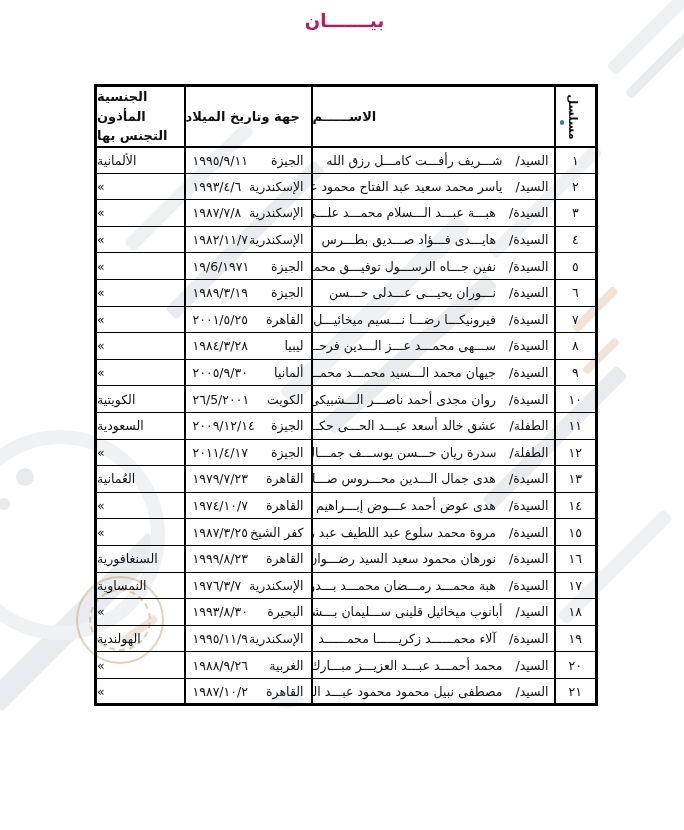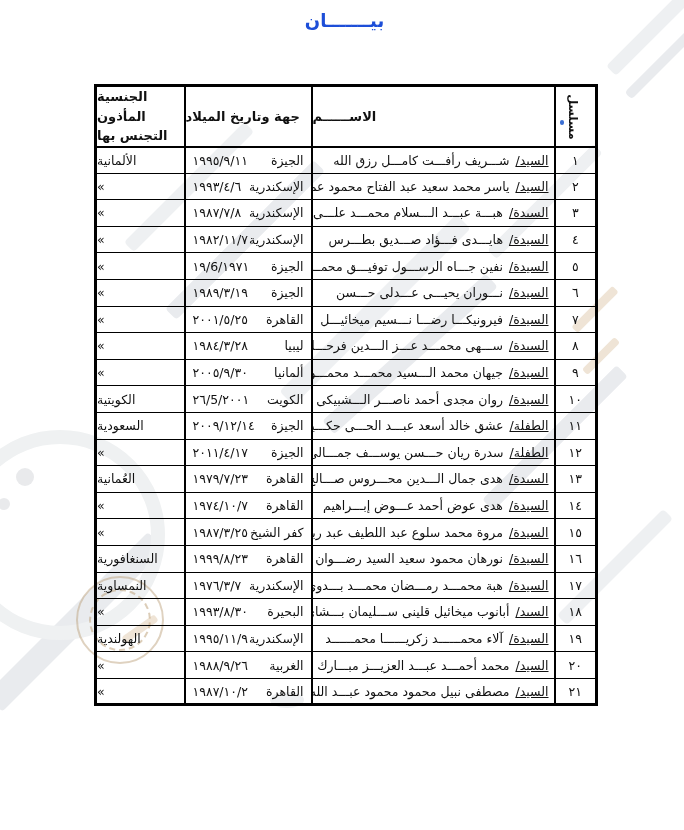--- a/index.html
+++ b/index.html
@@ -23,21 +23,21 @@
   }
   .wm-seal-inner {
     border-radius:50%; border:2px dashed rgba(185,155,115,0.5);
   }
   .wm-dot { border-radius:50%; background:#e9eaec; }
   .wm-speck { background:#3b6fd4; }
   
   .content { position:absolute; inset:0; z-index:1; }
   .doc-title {
     position:absolute; top:10px; left:94px; width:501px;
-    text-align:center; font-weight:bold; font-size:18px; color:#1d4ed8;
+    text-align:center; font-weight:bold; font-size:18px; color:#be185d;
   }
   .doc-subtitle {
     position:absolute; top:46px; left:94px; width:501px;
     text-align:center; font-weight:bold; font-size:13.5px; color:#de1414;
   }
   table.doc {
     position:absolute; top:84px; left:94px; width:501px;
     border-collapse:collapse; table-layout:fixed; direction:rtl;
     border:3px solid #000; background:transparent;
   }
@@ -50,21 +50,21 @@
     border-bottom-width:2px; font-size:13px;
   }
   .doc tbody td { height:26.6px; font-size:12.5px; }
   th.h-serial span {
     display:inline-block; transform:rotate(90deg); white-space:nowrap;
     font-size:11.5px; font-weight:bold;
   }
   th.h-nat { white-space:pre-line; font-size:12.5px; line-height:1.5; }
   td.c-serial { text-align:center; font-size:12px; }
   td.c-name { padding:0 5px; text-align:right; }
-  td.c-name .honorific { margin-left:6px;text-decoration:underline; }
+  td.c-name .honorific { margin-left:13px; }
   td.c-birth { padding:0 7px; }
   td.c-birth .wrap {
     display:flex; justify-content:space-between; align-items:center; direction:rtl;
   }
   td.c-nat { text-align:left; }
 </style>
 </head>
 <body>
 
 <div class="page">

